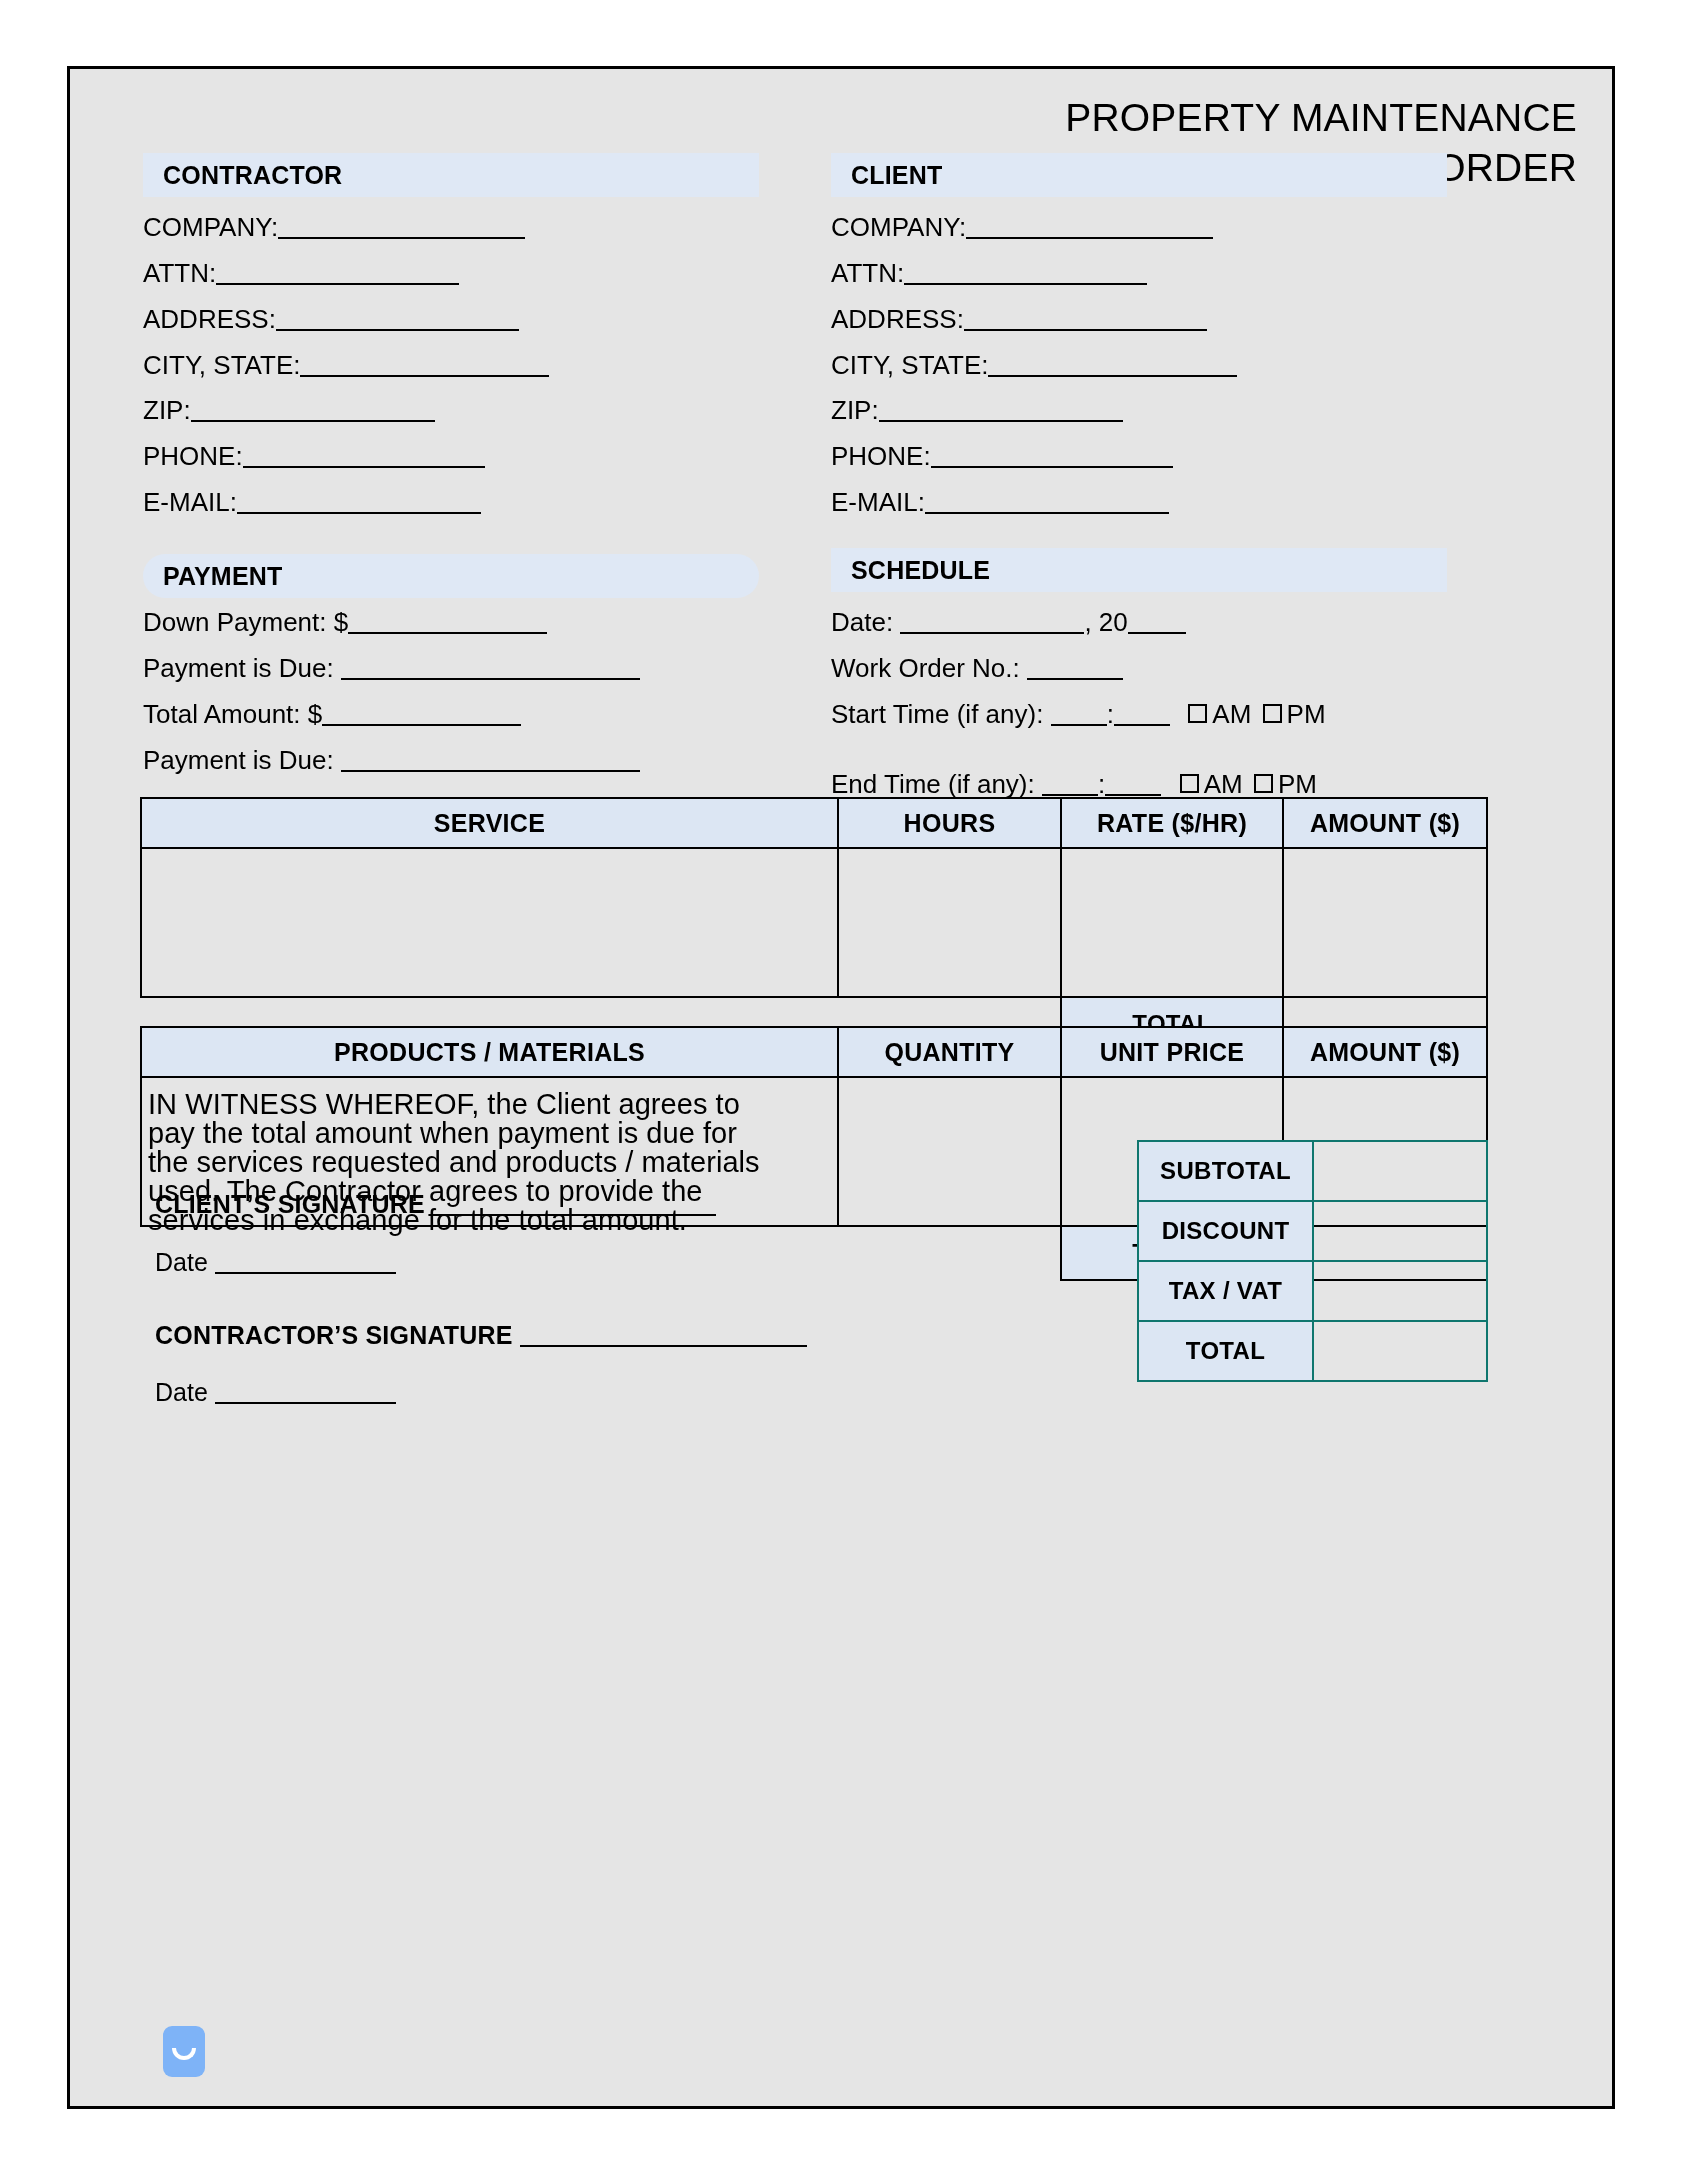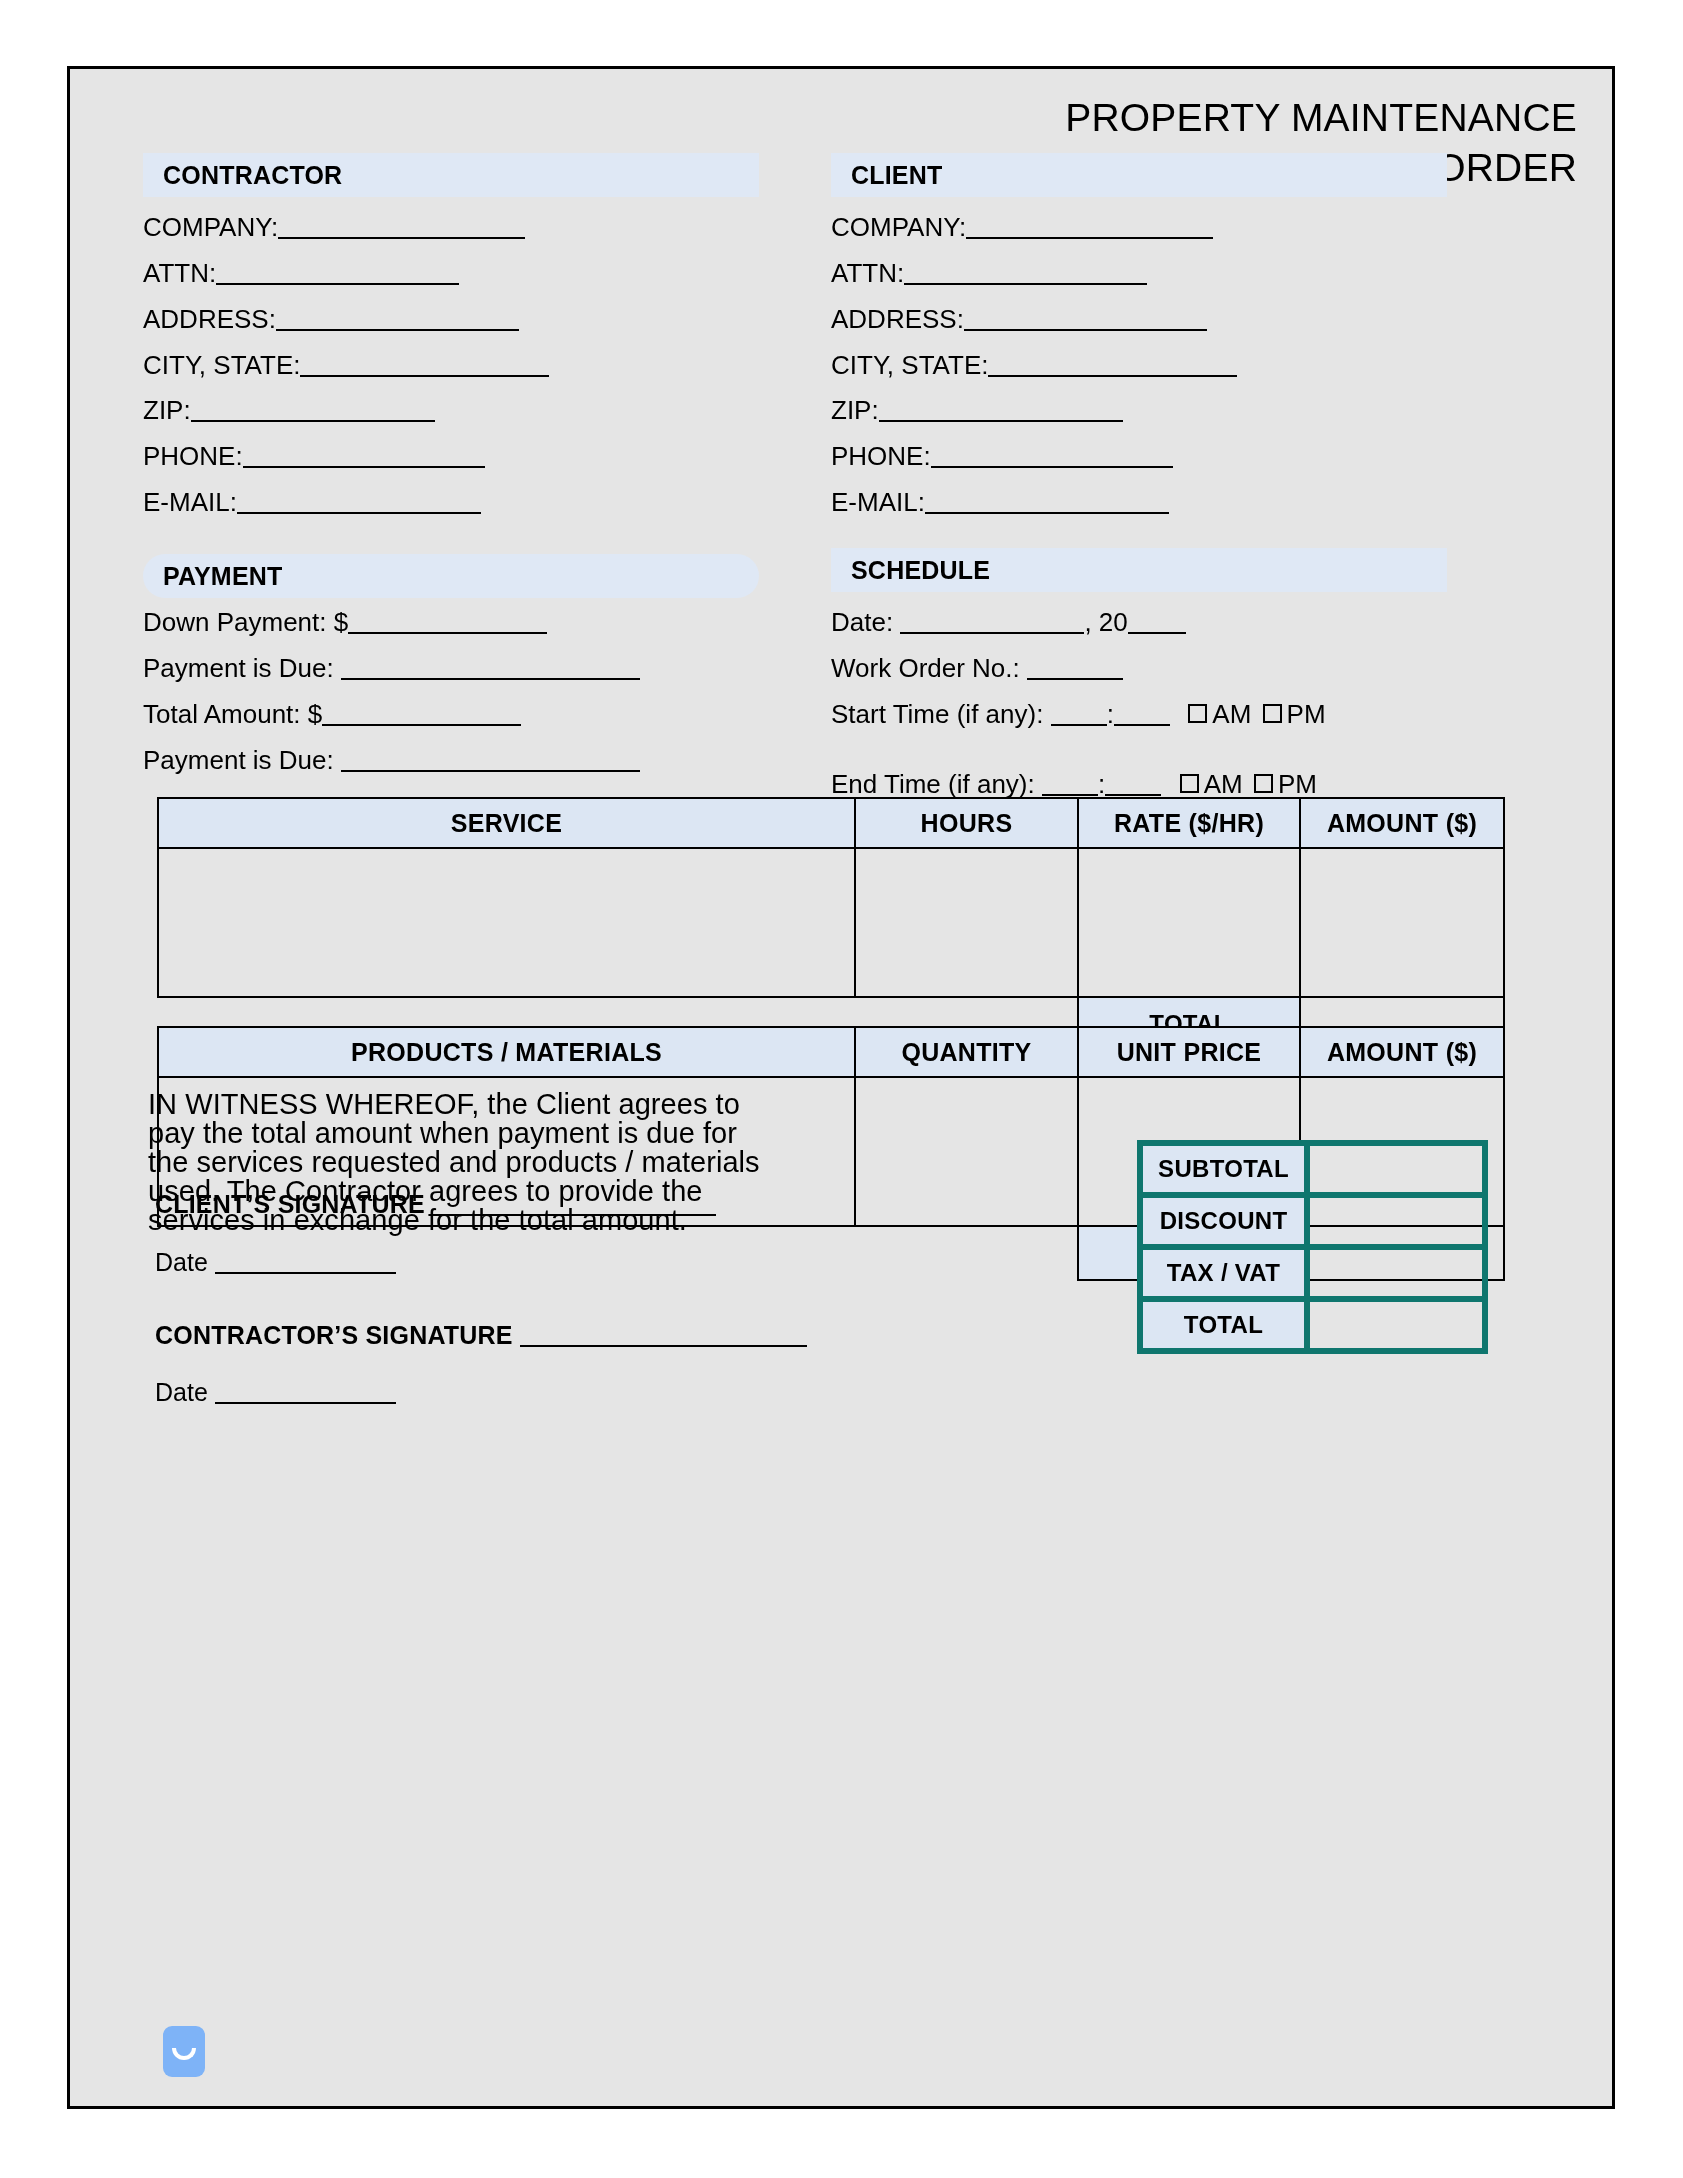--- a/index.html
+++ b/index.html
@@ -75,21 +75,21 @@
     border: 2px solid #000000;
     box-sizing: border-box;
     vertical-align: 0px;
     margin-right: 5px;
     margin-left: 4px;
   }
 
   
   .tbl {
     position: absolute;
-    left: 87px;
+    left: 70px;
     width: 1345px;
     border-collapse: collapse;
     table-layout: fixed;
     padding-left: 16px;
   }
   .tbl td, .tbl th {
     border: 2px solid #000000;
     padding: 0;
   }
   .tbl th {
@@ -143,23 +143,23 @@
 
   
   .summary {
     position: absolute;
     left: 1067px;
     width: 351px;
     border-collapse: collapse;
     table-layout: fixed;
   }
   .summary td {
-    border: 6px solid #0f766e;
+    border: 2px solid #0f766e;
     height: 46px;
-    padding: 0;
+    padding: 6px;
   }
   .summary td.lbl {
     background: #dce6f3;
     width: 161px;
     text-align: center;
     font-size: 24px;
     font-weight: bold;
     letter-spacing: 0.3px;
   }
 

